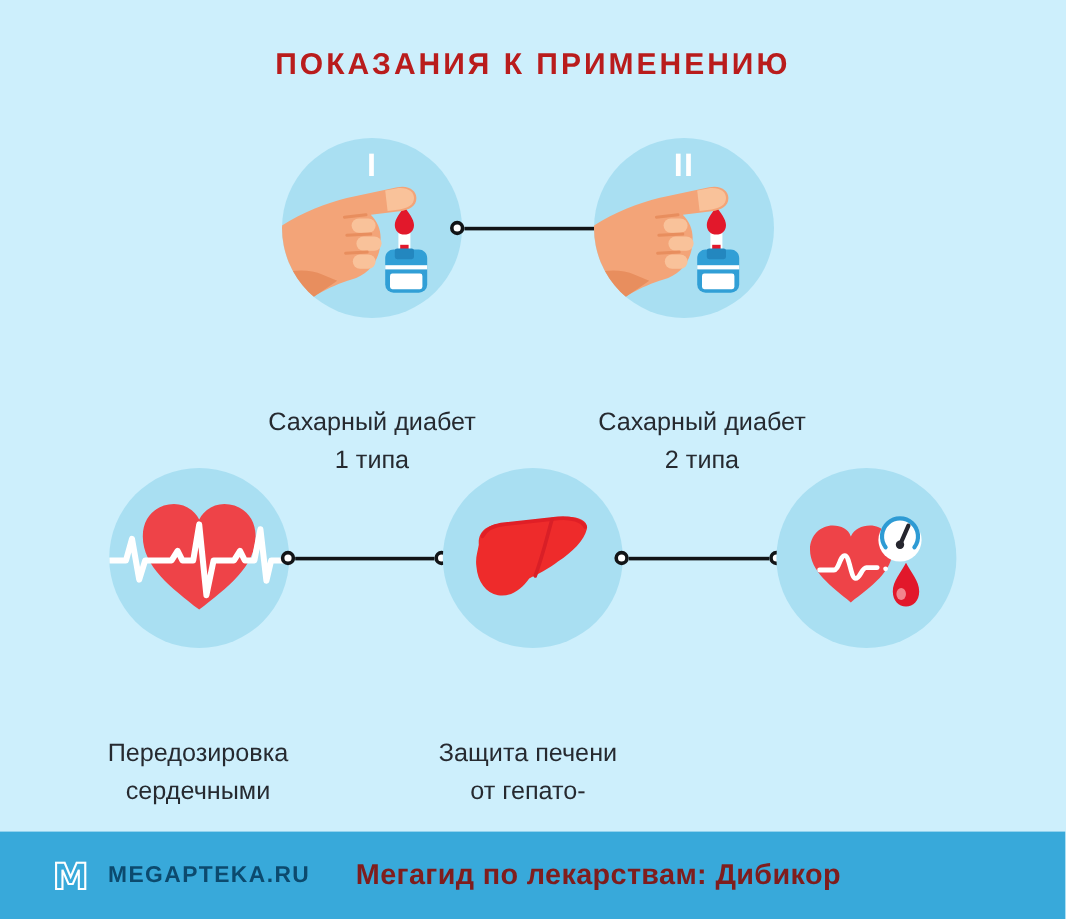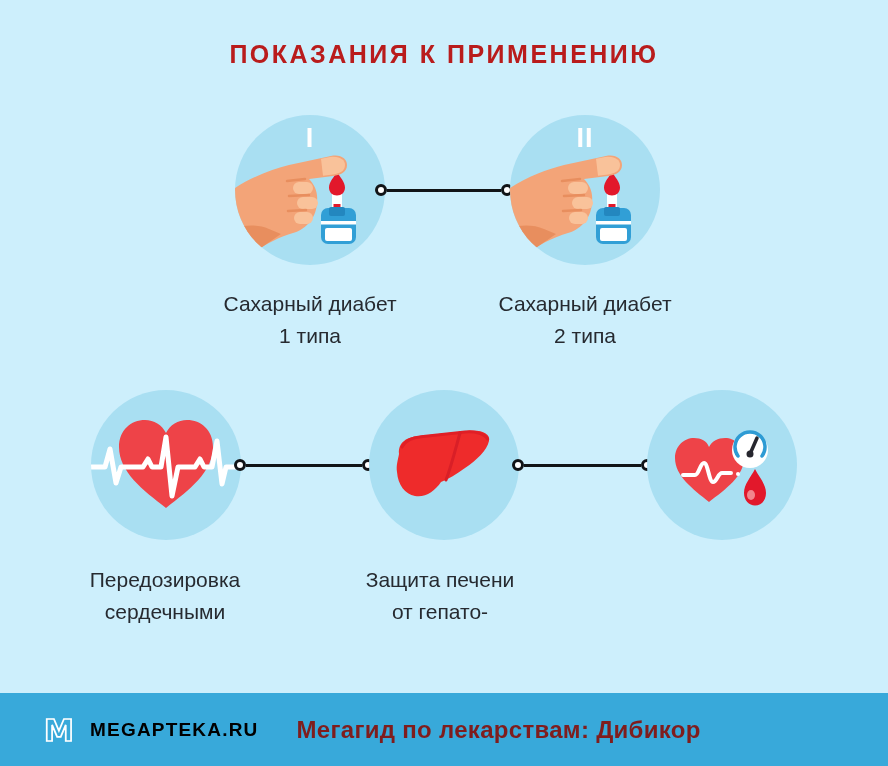--- a/index.html
+++ b/index.html
@@ -26,30 +26,30 @@
   .connector{
     position:absolute;height:12px;display:flex;align-items:center;
   }
   .connector .dot{
     width:12px;height:12px;box-sizing:border-box;flex:0 0 12px;
     border:3px solid #111417;border-radius:50%;background:#ffffff;
   }
   .connector .line{flex:1;height:3px;background:#111417;}
   .caption-label{
     position:absolute;text-align:center;
-    font-size:21px;line-height:32px;font-weight:500;color:#262a30;
+    font-size:21px;line-height:32px;font-weight:500;color:#262a30;margin-top:48px;
   }
   .footer{
     position:absolute;left:0;bottom:0;width:888px;height:73px;
     background:#38a9da;display:flex;align-items:center;
     padding-left:42px;box-sizing:border-box;
   }
   .footer .logo{flex:0 0 auto;margin-right:14px;display:block;}
   .footer .brand{
-    color:#000000;font-weight:bold;font-size:19px;letter-spacing:1.2px;
+    color:#0c4a6e;font-weight:bold;font-size:19px;letter-spacing:1.2px;
   }
   .footer .caption{
     color:#7f1d1d;font-weight:bold;font-size:24px;margin-left:38px;
     letter-spacing:0.3px;
   }
 </style>
 </head>
 <body>
 
 <div class="canvas">
@@ -83,21 +83,21 @@
     </svg>
     <span class="numeral">I</span>
   </div>
 
   <div class="connector" style="left:375px;top:184px;width:138px;">
     <span class="dot"></span>
     <span class="line"></span>
     <span class="dot"></span>
   </div>
 
-  <div class="icon-circle" style="left:510px;top:115px;">
+  <div class="icon-circle" style="left:495px;top:115px;">
     <svg viewBox="0 0 150 150" width="150" height="150">
       <rect x="97" y="77" width="10" height="22" rx="1.5" fill="#ffffff"></rect>
       <rect x="98.5" y="89" width="7" height="8" fill="#e2182b"></rect>
       <rect x="86" y="93" width="35" height="36" rx="7" fill="#319fd6"></rect>
       <rect x="94" y="92" width="16" height="9" rx="2" fill="#2387bf"></rect>
       <rect x="86" y="106" width="35" height="3.5" fill="#ffffff"></rect>
       <rect x="90" y="113" width="27" height="13" rx="2" fill="#ffffff"></rect>
       <path fill="#e2182b" d="M102,57 C105,62 110,67 110,72.5 C110,77.5 106.4,80.5 102,80.5 C97.6,80.5 94,77.5 94,72.5 C94,67 99,62 102,57 Z"></path>
       <path fill="#f3a478" d="M-12,150 L-12,82 C6,66 34,55 54,50 L96,41 C106,39 112,44 112,50 C112,57 106,60 98,61 L74,64 C80,70 83,78 82,86 C82,102 72,114 58,118 C40,123 18,136 4,148 L2,150 Z"></path>
       <path fill="#e88e5e" d="M-12,150 L-12,118 C2,110 20,108 34,114 L46,119 C30,130 14,141 2,150 Z"></path>

